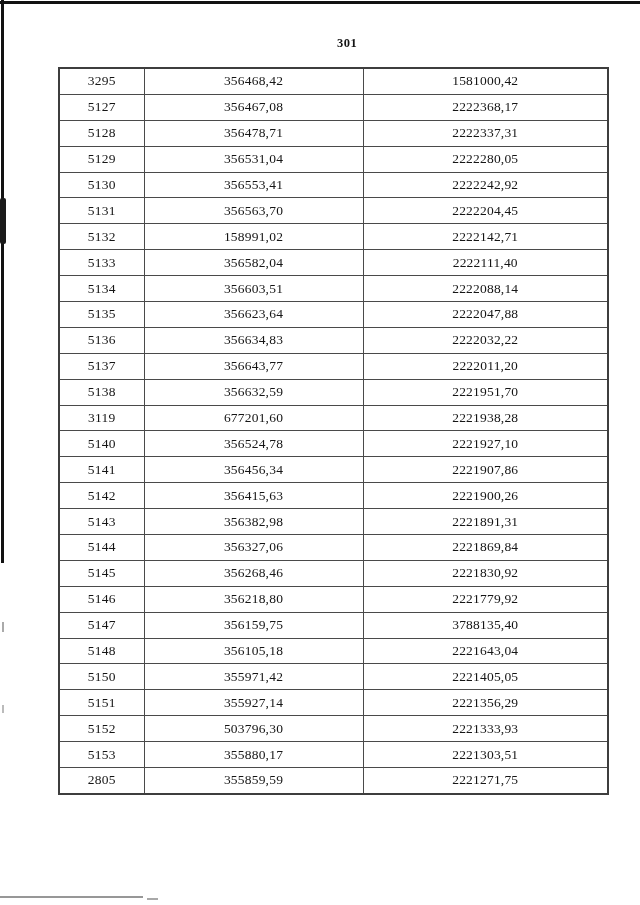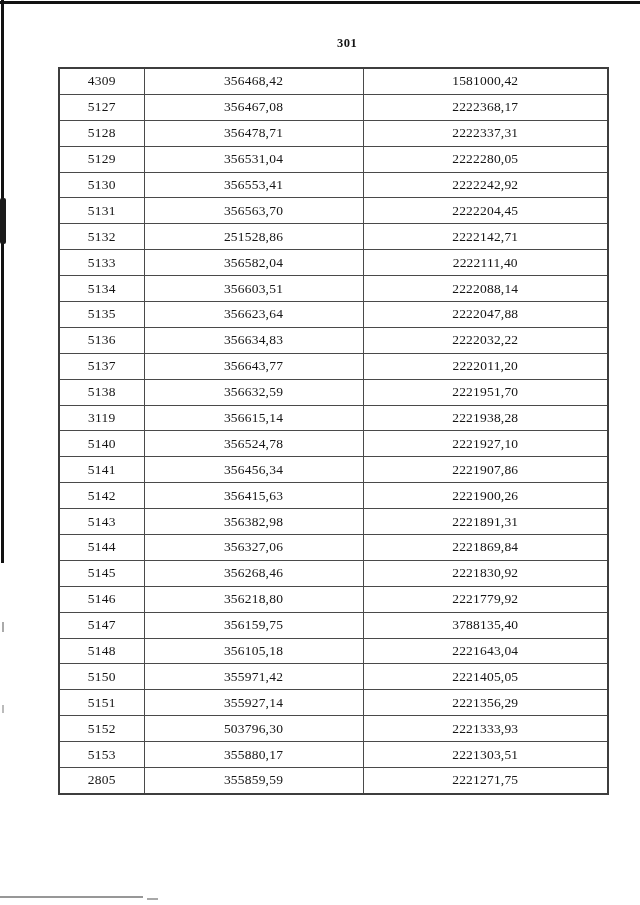--- a/index.html
+++ b/index.html
@@ -116,21 +116,21 @@
   <div class="page-number">301</div>
 
   <table class="coord-table">
     <colgroup>
       <col class="col-point">
       <col class="col-x">
       <col class="col-y">
     </colgroup>
     <tbody>
         <tr>
-          <td>4309</td>
+          <td>3295</td>
           <td>356468,42</td>
           <td>1581000,42</td>
         </tr>
         <tr>
           <td>5127</td>
           <td>356467,08</td>
           <td>2222368,17</td>
         </tr>
         <tr>
           <td>5128</td>
@@ -147,21 +147,21 @@
           <td>356553,41</td>
           <td>2222242,92</td>
         </tr>
         <tr>
           <td>5131</td>
           <td>356563,70</td>
           <td>2222204,45</td>
         </tr>
         <tr>
           <td>5132</td>
-          <td>251528,86</td>
+          <td>158991,02</td>
           <td>2222142,71</td>
         </tr>
         <tr>
           <td>5133</td>
           <td>356582,04</td>
           <td>2222111,40</td>
         </tr>
         <tr>
           <td>5134</td>
           <td>356603,51</td>
@@ -182,21 +182,21 @@
           <td>356643,77</td>
           <td>2222011,20</td>
         </tr>
         <tr>
           <td>5138</td>
           <td>356632,59</td>
           <td>2221951,70</td>
         </tr>
         <tr>
           <td>3119</td>
-          <td>356615,14</td>
+          <td>677201,60</td>
           <td>2221938,28</td>
         </tr>
         <tr>
           <td>5140</td>
           <td>356524,78</td>
           <td>2221927,10</td>
         </tr>
         <tr>
           <td>5141</td>
           <td>356456,34</td>

